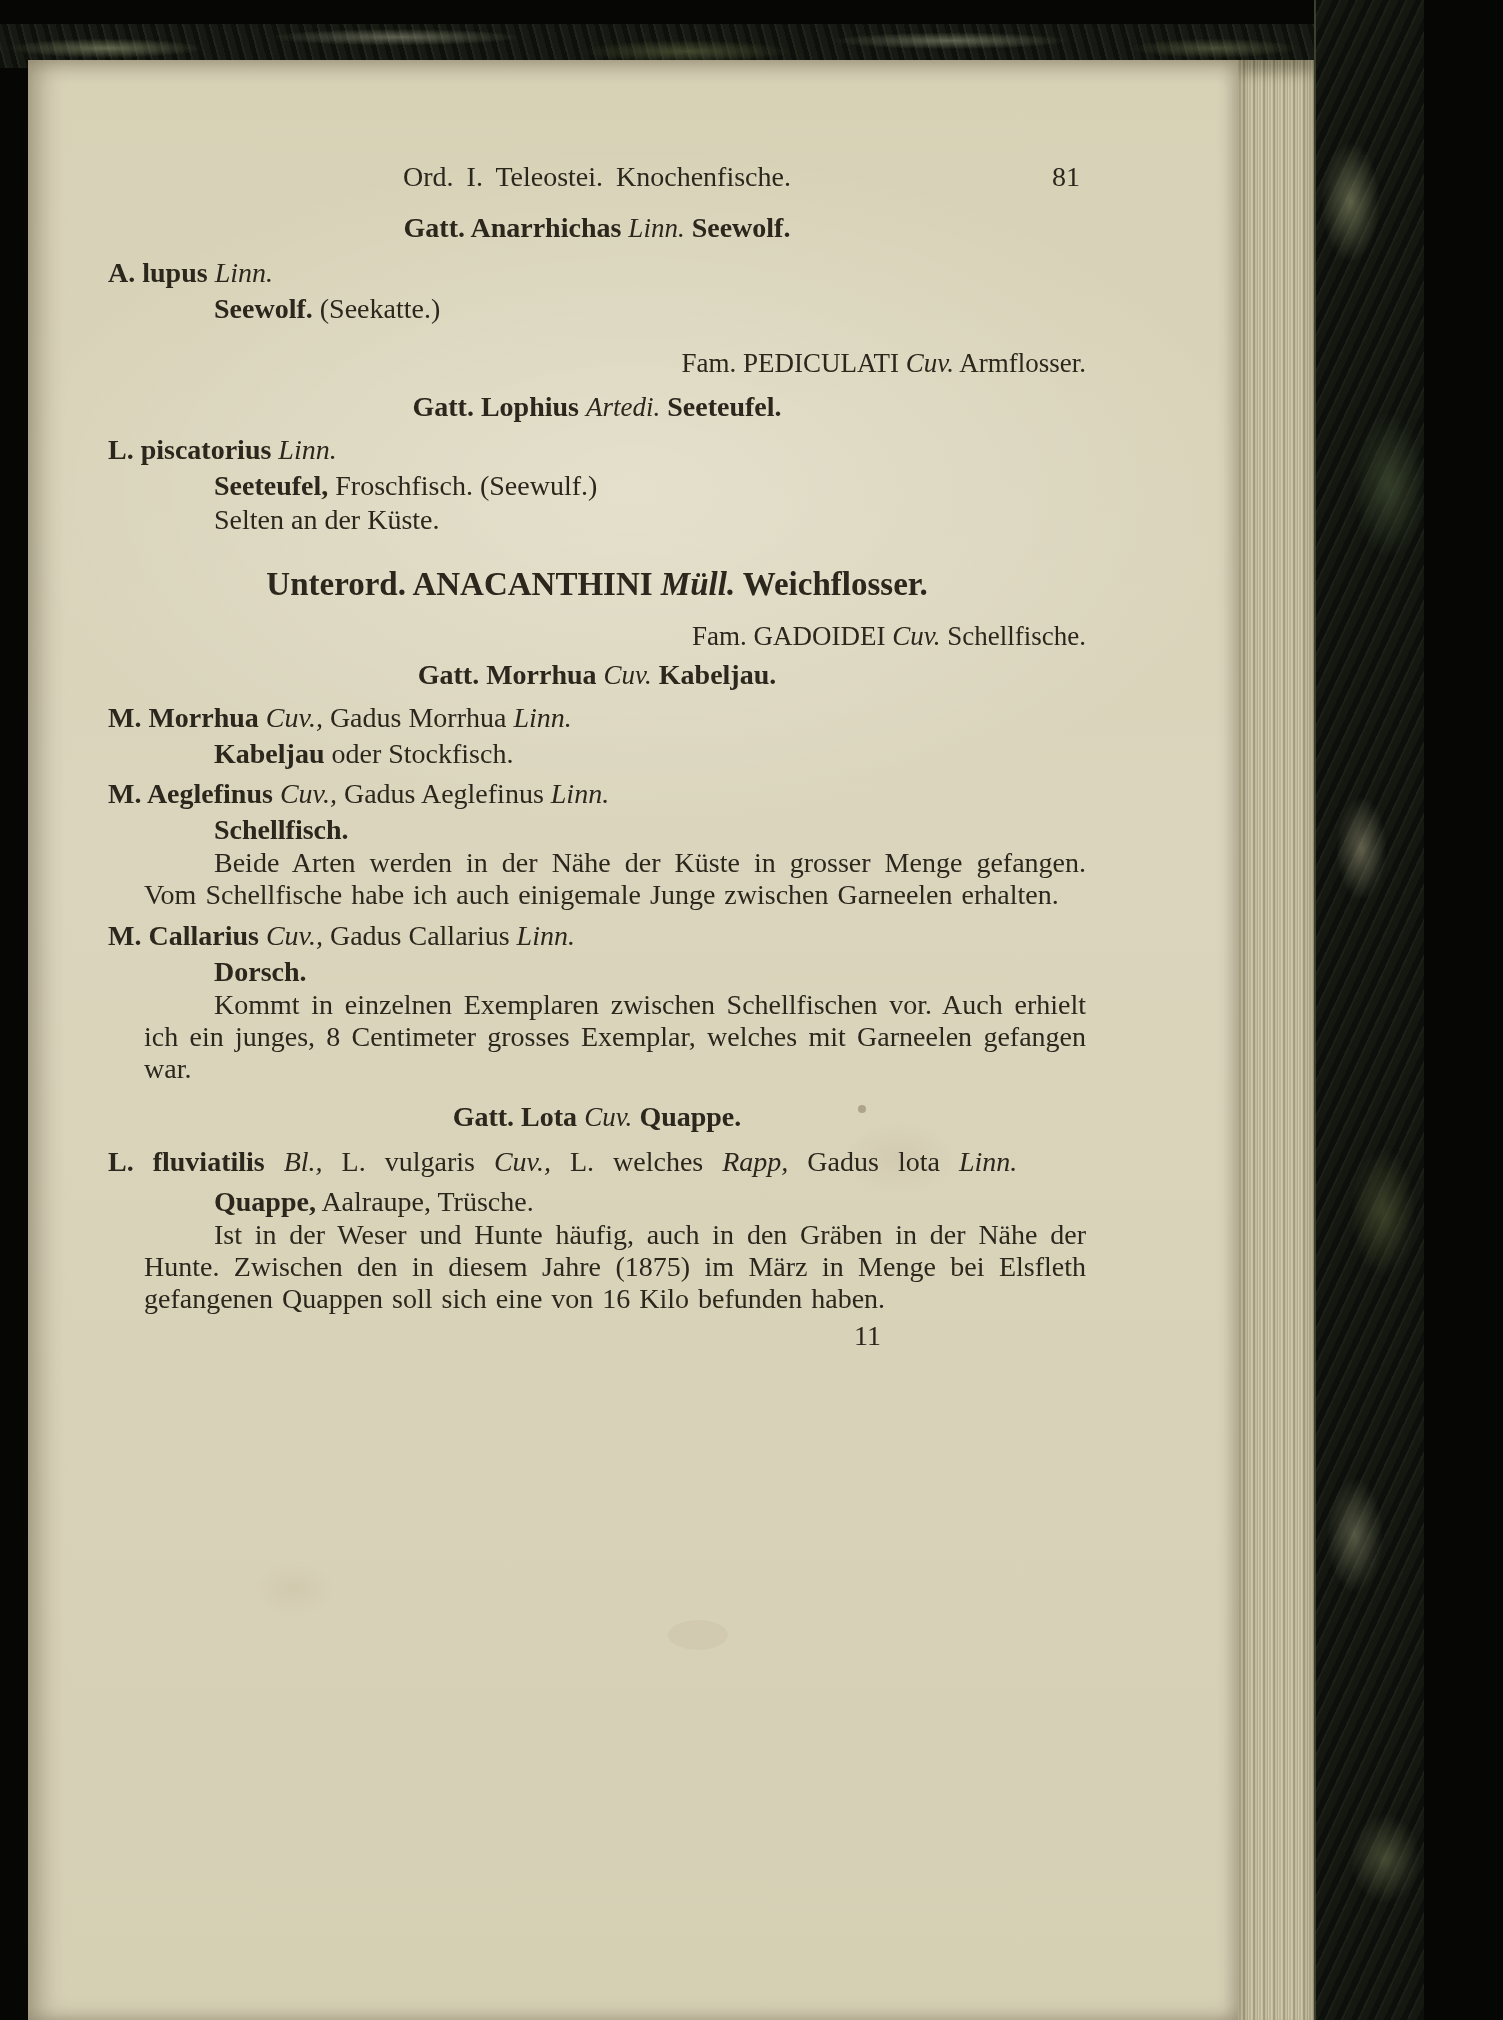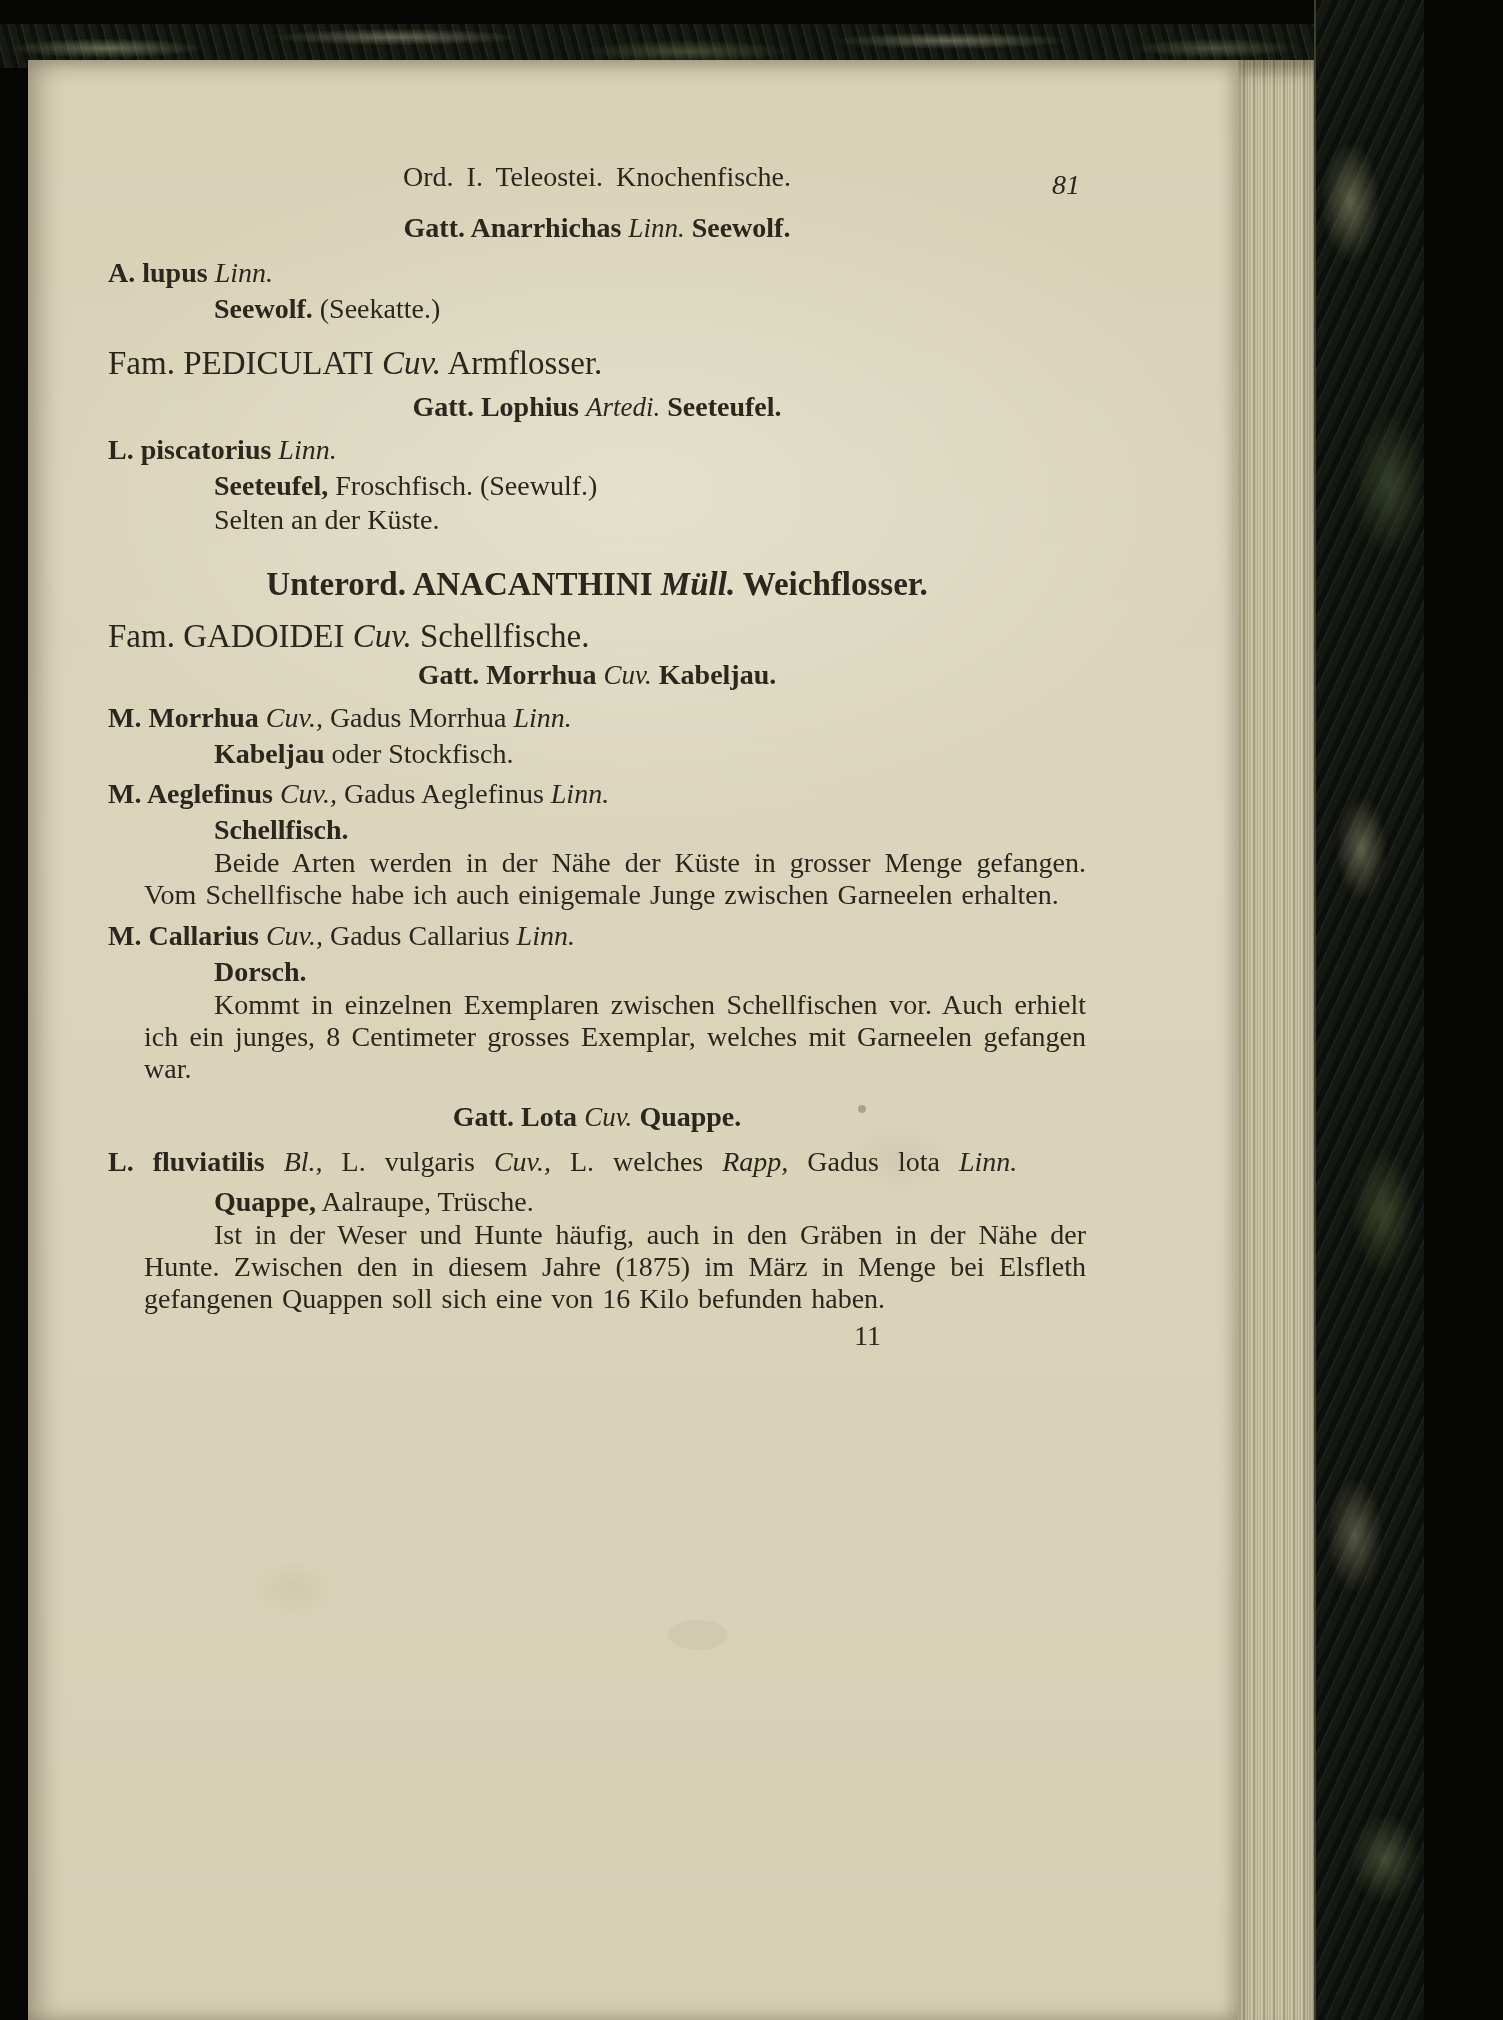--- a/index.html
+++ b/index.html
@@ -62,25 +62,25 @@
 
   
   .text {
     position:absolute; left:80px; top:0; width:978px;
     padding-top:100px;
     color:#2c271d;
     font-size:28px;
     line-height:32px;
   }
   .header { position:relative; text-align:center; word-spacing:6px; line-height:34px; }
-  .page-number { position:absolute; right:6px; top:8px; word-spacing:0;font-style:italic; }
+  .page-number { position:absolute; right:6px; top:0; word-spacing:0; }
 
   .h-gatt { text-align:center; font-weight:bold; font-size:28px; line-height:36px; }
   .h-gatt .it { font-weight:400; font-style:italic; font-size:27px; }
-  .h-fam { text-align:left; font-size:33px; line-height:42px; }
+  .h-fam { text-align:right; font-size:27px; line-height:42px; }
   .h-fam .it { font-style:italic; }
   .h-unterord { text-align:center; font-weight:bold; font-size:33px; line-height:42px; }
   .h-unterord .it { font-style:italic; }
 
   .species { padding-left:36px; text-indent:-36px; line-height:34px; }
   .species-spread { word-spacing:12px; }
   .b { font-weight:bold; }
   .it { font-style:italic; }
 
   .vern { margin-left:106px; line-height:34px; }

